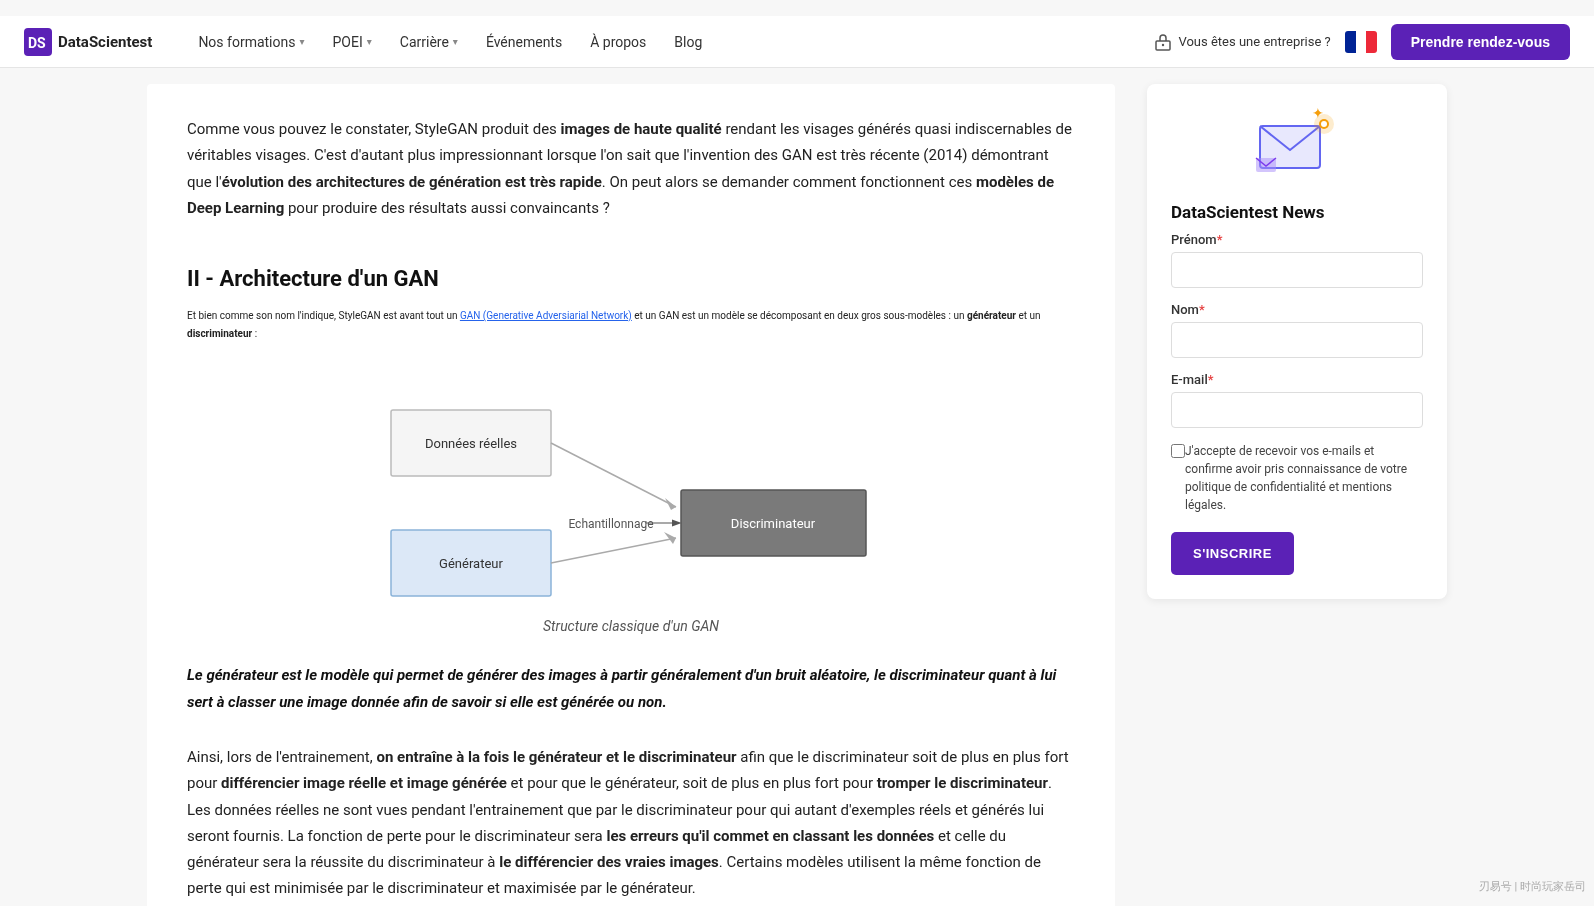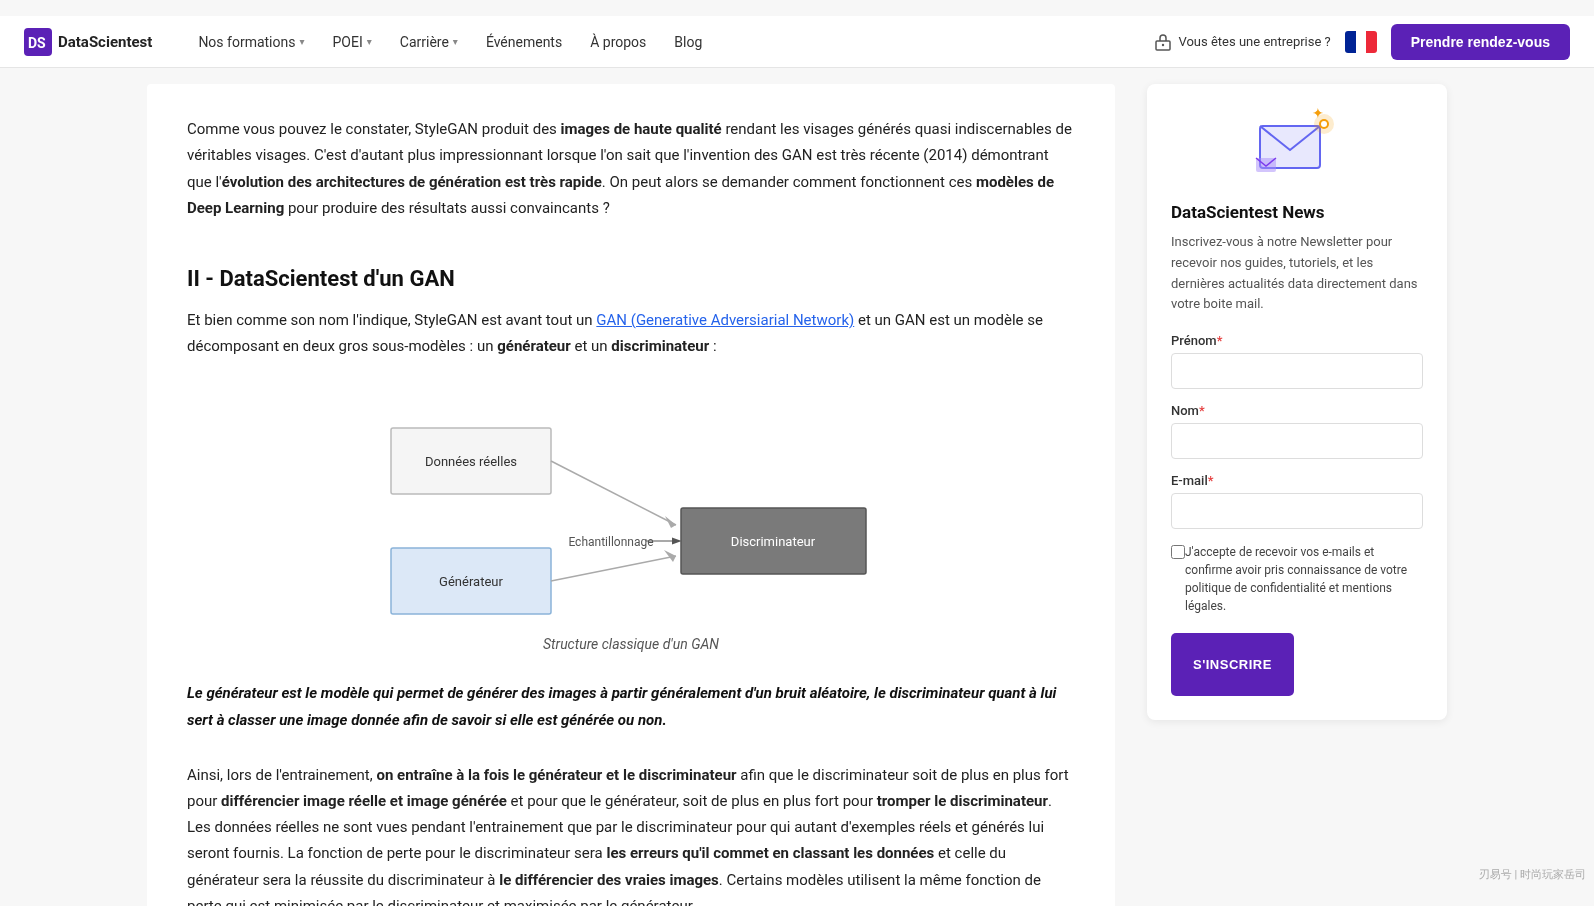--- a/index.html
+++ b/index.html
@@ -115,21 +115,21 @@
     }
 
     .section-title {
       font-size: 22px;
       font-weight: 700;
       color: #111;
       margin-bottom: 16px;
     }
 
     .body-text {
-      font-size: 15px;
+      font-size: 10px;
       line-height: 1.75;
       color: #222;
       margin-bottom: 24px;
     }
 
     .body-text a {
       color: #2563eb;
       text-decoration: underline;
     }
 
@@ -252,31 +252,31 @@
       font-size: 12px;
       color: #444;
       line-height: 1.5;
     }
 
     .subscribe-btn {
       background: #5b21b6;
       color: #fff;
       border: none;
       border-radius: 5px;
-      padding: 24px 22px;
+      padding: 14px 22px;
       font-size: 13px;
       font-weight: 700;
       cursor: pointer;
       letter-spacing: 0.5px;
     }
 
     
     .watermark {
       position: fixed;
-      bottom: 24px;
+      bottom: 12px;
       right: 8px;
       font-size: 11px;
       color: #aaa;
     }
   </style>
 </head>
 <body>
 
 <nav>
   <a class="nav-logo" href="#">
@@ -331,21 +331,21 @@
 </nav>
 
 <div class="page-layout">
 
   <div class="main-content">
 
     <p class="intro-text">
       Comme vous pouvez le constater, StyleGAN produit des <strong>images de haute qualité</strong> rendant les visages générés quasi indiscernables de véritables visages. C'est d'autant plus impressionnant lorsque l'on sait que l'invention des GAN est très récente (2014) démontrant que l'<strong>évolution des architectures de génération est très rapide</strong>. On peut alors se demander comment fonctionnent ces <strong>modèles de Deep Learning</strong> pour produire des résultats aussi convaincants ?
     </p>
 
-    <h2 class="section-title">II - DataScientest d'un GAN</h2>
+    <h2 class="section-title">II - Architecture d'un GAN</h2>
 
     <p class="body-text">
       Et bien comme son nom l'indique, StyleGAN est avant tout un <a href="#">GAN (Generative Adversiarial Network)</a> et un GAN est un modèle se décomposant en deux gros sous-modèles : un <strong>générateur</strong> et un <strong>discriminateur</strong> :
     </p>
 
     <div class="diagram-container">
       <div class="diagram-svg-wrapper">
         <svg width="520" height="240" viewBox="0 0 520 240" xmlns="http://www.w3.org/2000/svg">
 
           <rect x="20" y="40" width="160" height="66" rx="2" fill="#f5f5f5" stroke="#bbb" stroke-width="1.5"></rect>
@@ -403,21 +403,20 @@
           <circle cx="72" cy="16" r="3" fill="#fff"></circle>
 
           <rect x="4" y="50" width="20" height="14" rx="2" fill="#a78bfa" opacity="0.5"></rect>
           <polyline points="4,50 14,58 24,50" fill="none" stroke="#7c3aed" stroke-width="1.5"></polyline>
 
           <text x="60" y="10" font-size="14" fill="#f59e0b">✦</text>
         </svg>
       </div>
 
       <h3 class="newsletter-title">DataScientest News</h3>
-      <p class="newsletter-desc">Inscrivez-vous à notre Newsletter pour recevoir nos guides, tutoriels, et les dernières actualités data directement dans votre boite mail.</p>
 
       
       <label class="form-label">
         <span>Prénom</span><span class="required">*</span>
       </label>
       <input class="form-input" type="text" style="">
 
       
       <label class="form-label">
         <span>Nom</span><span class="required">*</span>

